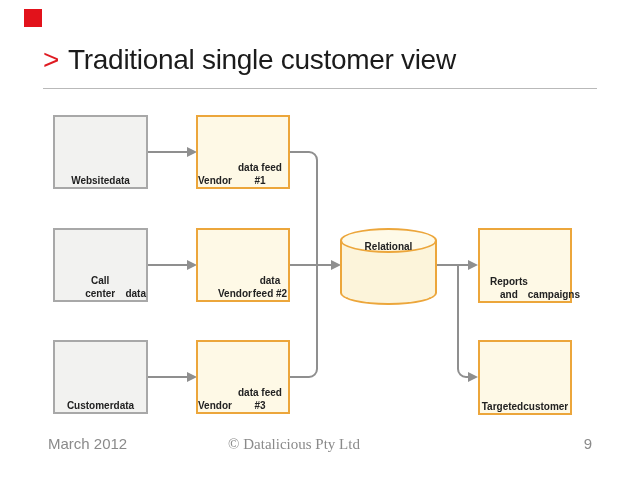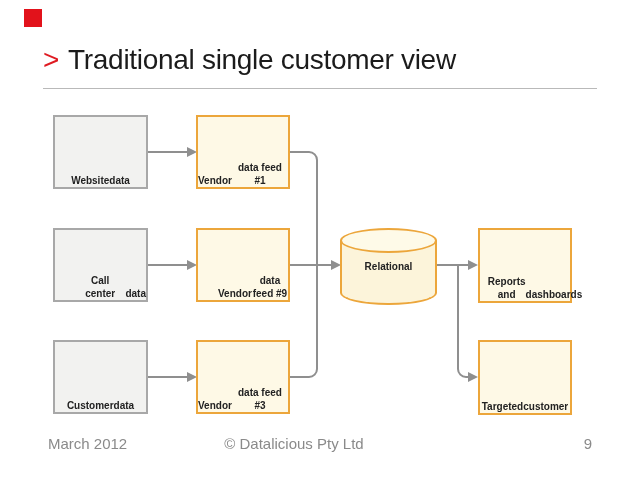--- a/index.html
+++ b/index.html
@@ -30,27 +30,27 @@
   .col-feed { left:196px; width:94px; height:74px; }
   .col-out  { left:478px; width:94px; height:75px; }
   .row1 { top:115px; } .row2 { top:228px;padding-left:20px; } .row3 { top:340px; }
 
   
   .cyl-top  { position:absolute; z-index:3; left:340px; top:228px; width:97px; height:25px;
               background:#FEFAE8; border:2px solid #ECA63B; border-radius:50%; }
   .cyl-body { position:absolute; z-index:2; left:340px; top:240px; width:97px; height:65px;
               background:#FCF4DA; border:2px solid #ECA63B; border-top:none;
               border-radius:0 0 48px 48px / 0 0 12px 12px; }
-  .cyl-label { position:absolute; z-index:4; left:340px; top:260px; width:97px;
+  .cyl-label { position:absolute; z-index:4; left:340px; top:240px; width:97px;
                text-align:center; font-size:10px; line-height:13px; font-weight:bold; color:#222222; }
 
   
   .footer-item { position:absolute; top:437px; font-size:15px; line-height:14px; color:#8A8A8A; }
   .footer-date { left:48px; }
-  .footer-copy { left:0; width:588px; text-align:center; }
+  .footer-copy { left:0; width:588px; text-align:center;font-family:Liberation Serif, serif; }
   .footer-page { right:46px; }
 </style>
 </head>
 <body>
 
 <div class="slide">
 
   <div class="logo-mark"></div>
 
   <div class="title">
@@ -90,36 +90,36 @@
     <span>Customer</span>
     <span>data</span>
   </div>
 
   <div class="node yellow col-feed row1">
     <span>Vendor</span>
     <span>data feed #1</span>
   </div>
   <div class="node yellow col-feed row2">
     <span>Vendor</span>
-    <span>data feed #9</span>
+    <span>data feed #2</span>
   </div>
   <div class="node yellow col-feed row3">
     <span>Vendor</span>
     <span>data feed #3</span>
   </div>
 
   <div class="cyl-body"></div>
   <div class="cyl-top"></div>
   <div class="cyl-label">
     <span style="display:block">Relational</span>
   </div>
 
   <div class="node yellow col-out row2">
     <span>Reports and</span>
-    <span>dashboards</span>
+    <span>campaigns</span>
   </div>
   <div class="node yellow col-out row3">
     <span>Targeted</span>
     <span>customer</span>
   </div>
 
   <div class="footer-item footer-date">March 2012</div>
   <div class="footer-item footer-copy">© Datalicious Pty Ltd</div>
   <div class="footer-item footer-page">9</div>
 

